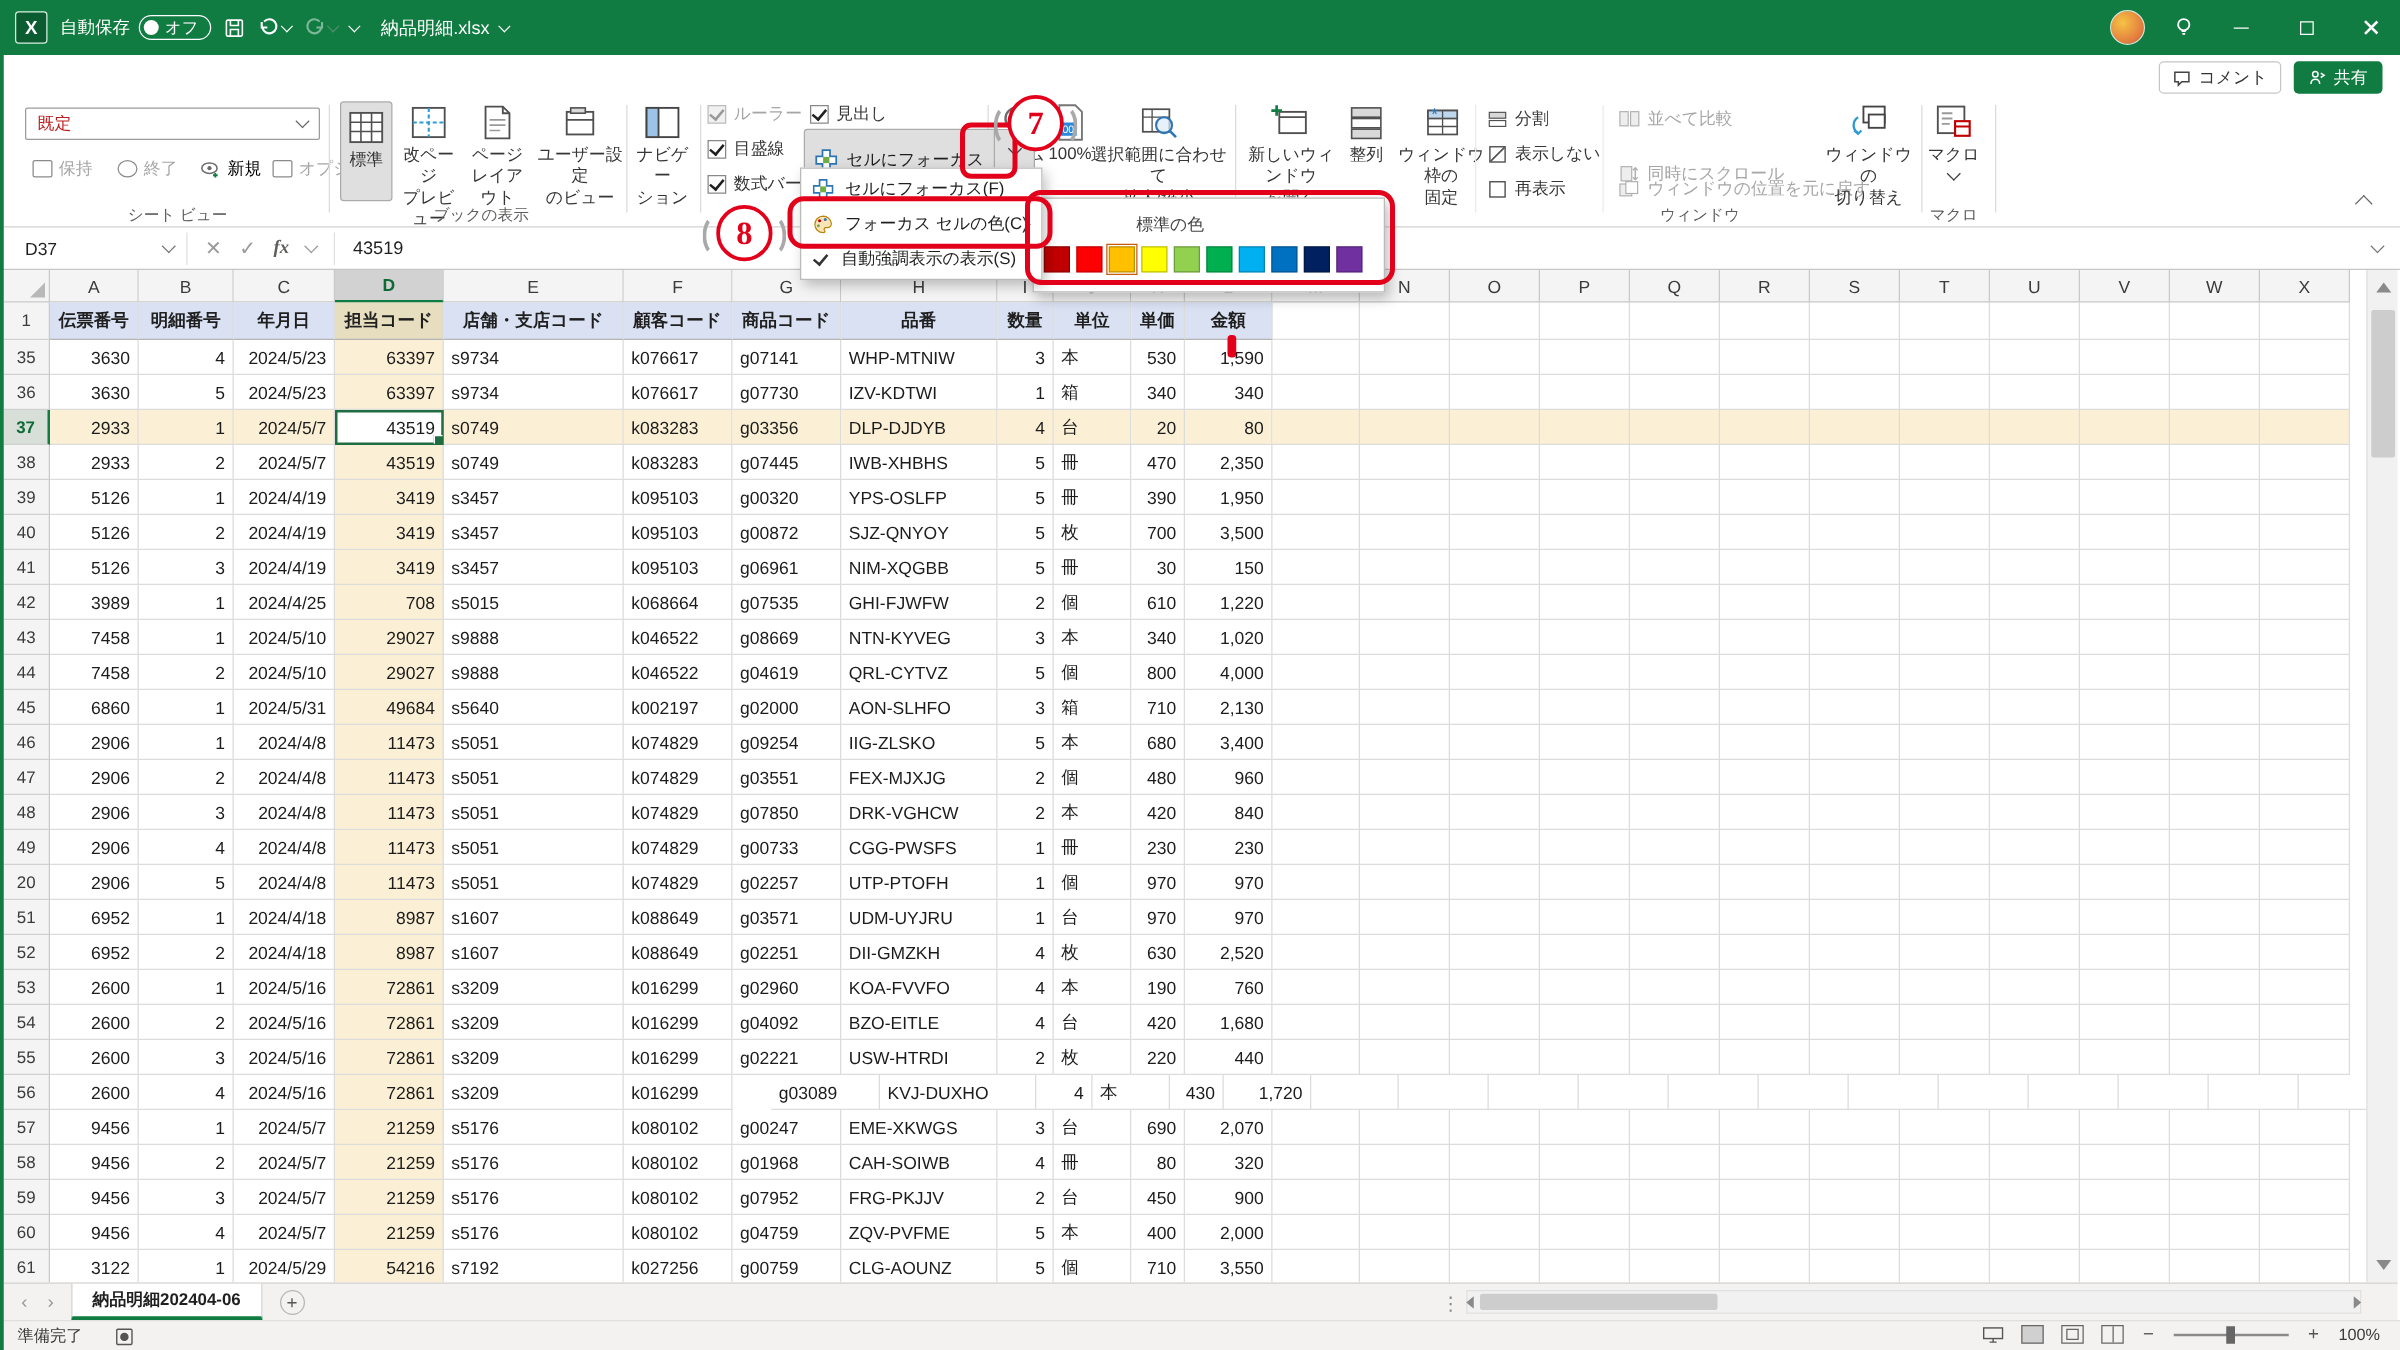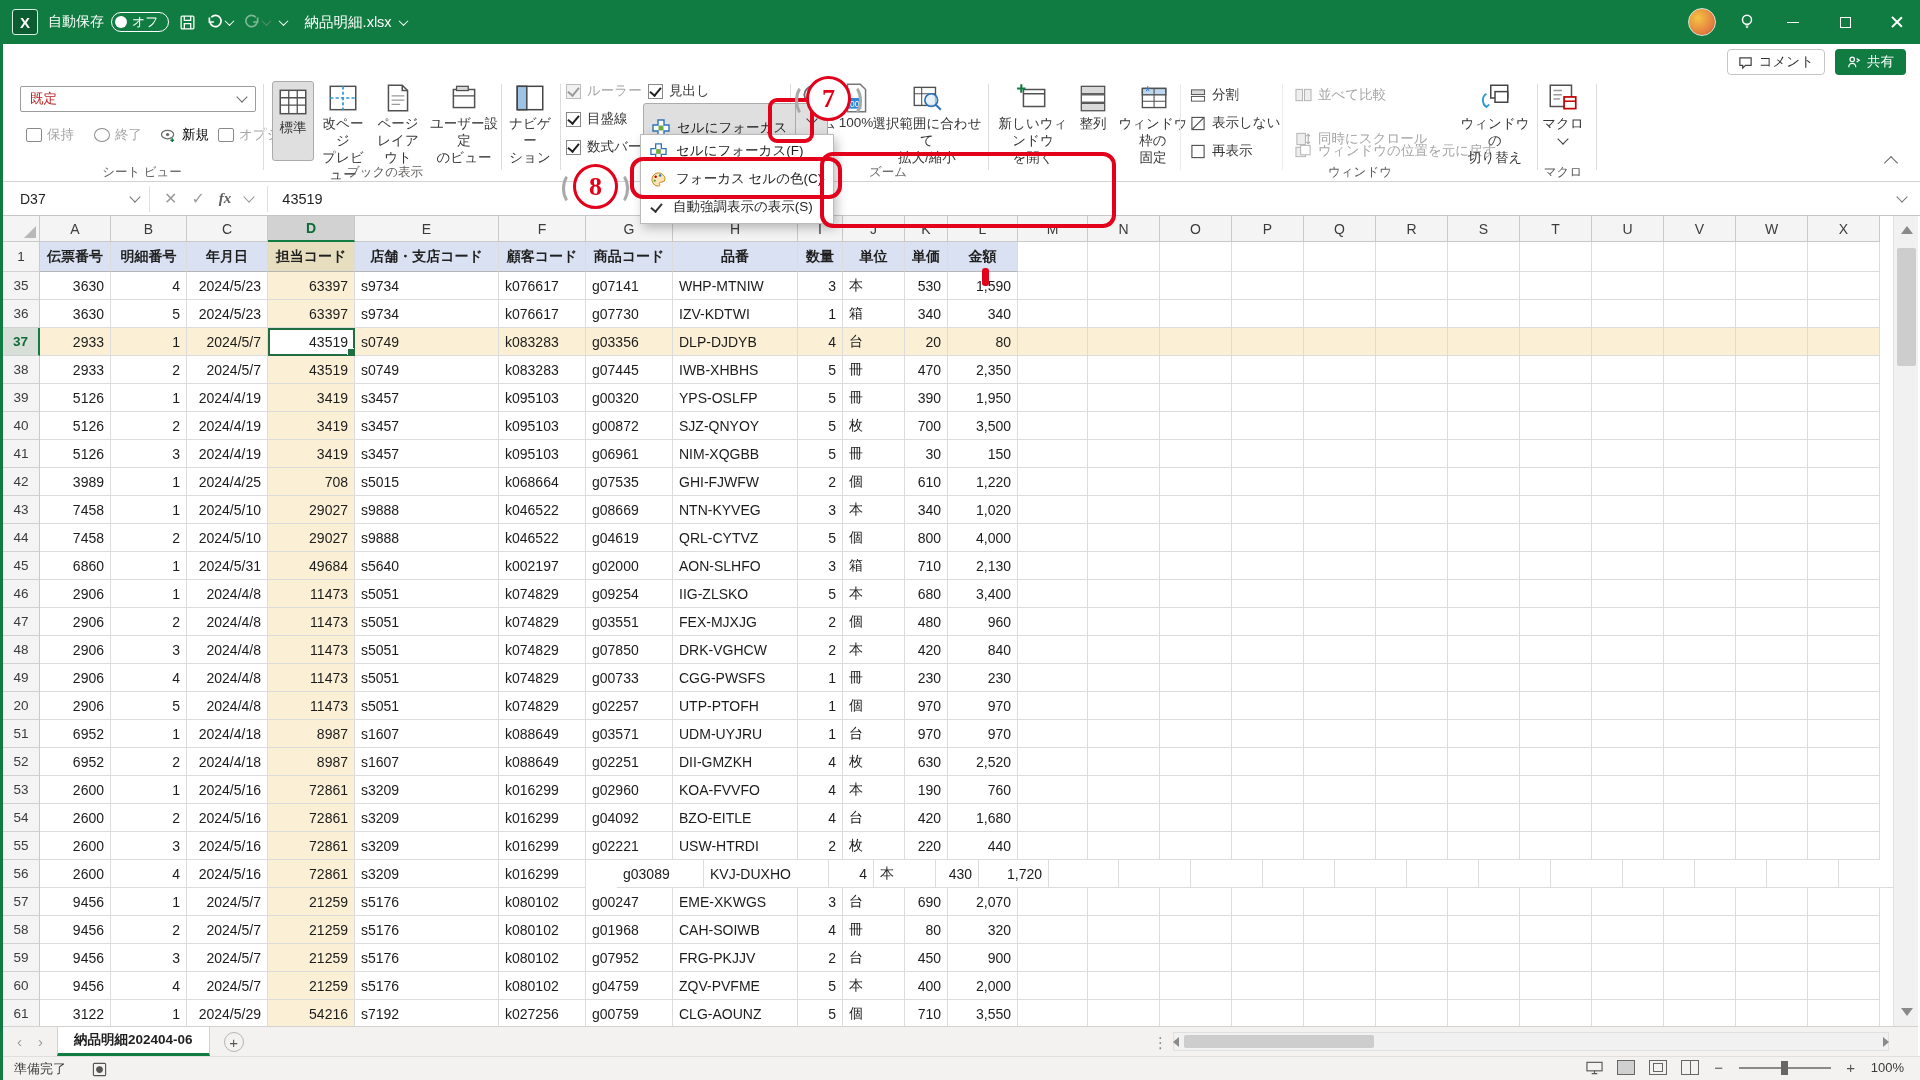--- a/index.html
+++ b/index.html
@@ -1320,20 +1320,35 @@
         </svg>
       <span>フォーカス セルの色(C)</span>
       <span class="sub-arr"></span>
     </div>
     <div class="mi">
       <span class="mcheck"></span>
       <span>自動強調表示の表示(S)</span>
     </div>
   </div>
 
+  <div class="submenu">
+    <div class="ttl">標準の色</div>
+    <div class="swatches" id="swatches">
+        <div class="sw" style="background: rgb(192, 0, 0);"></div>
+        <div class="sw" style="background: rgb(255, 0, 0);"></div>
+        <div class="sw sel" style="background: rgb(255, 192, 0);"></div>
+        <div class="sw" style="background: rgb(255, 255, 0);"></div>
+        <div class="sw" style="background: rgb(146, 208, 80);"></div>
+        <div class="sw" style="background: rgb(0, 176, 80);"></div>
+        <div class="sw" style="background: rgb(0, 176, 240);"></div>
+        <div class="sw" style="background: rgb(0, 112, 192);"></div>
+        <div class="sw" style="background: rgb(0, 32, 96);"></div>
+        <div class="sw" style="background: rgb(112, 48, 160);"></div>
+      </div>
+  </div>
 
   <div class="anno" style="left:768px;top:98px;width:46px;height:45px;border-radius:9px"></div>
   <div class="anno" style="left:630px;top:157px;width:212px;height:42px;border-radius:13px"></div>
   <div class="anno" style="left:820px;top:152px;width:296px;height:76px;border-radius:13px"></div>
   <div class="redtick"></div>
   <div class="stamp" style="left:806px;top:76px">
       <span>7</span>
     </div>
   <div class="stamp" style="left:573px;top:164px">
       <span>8</span>

